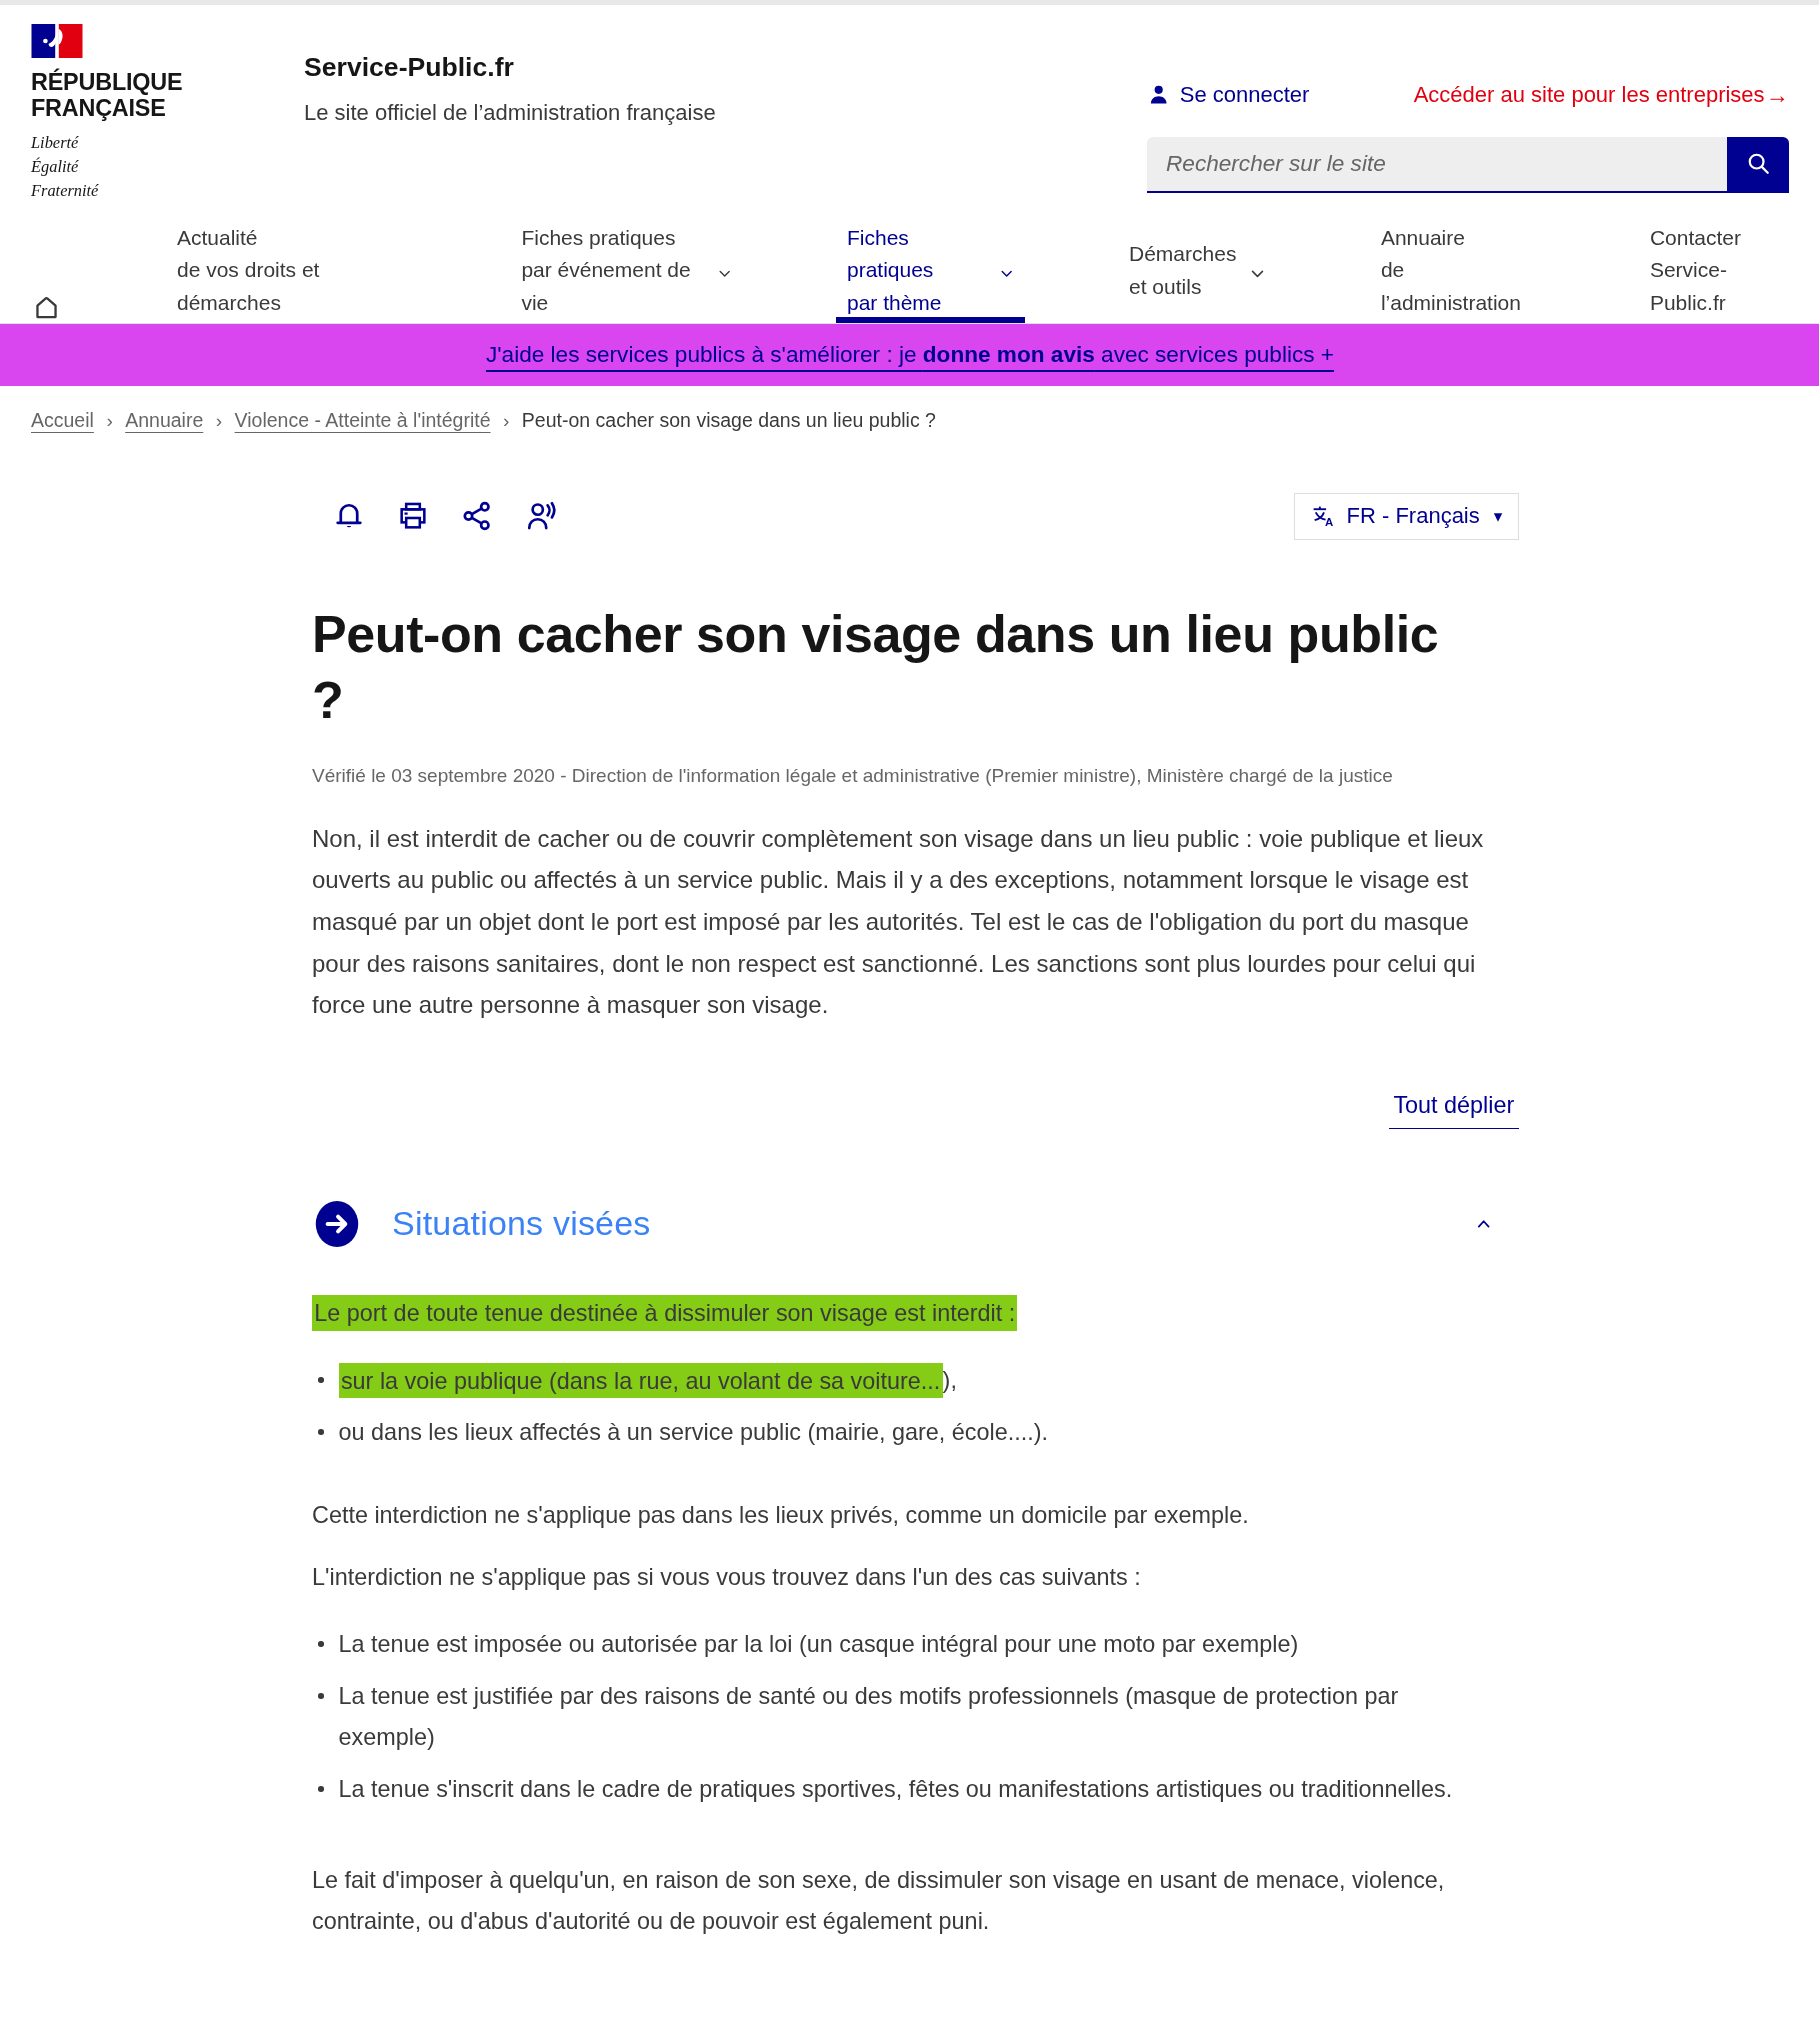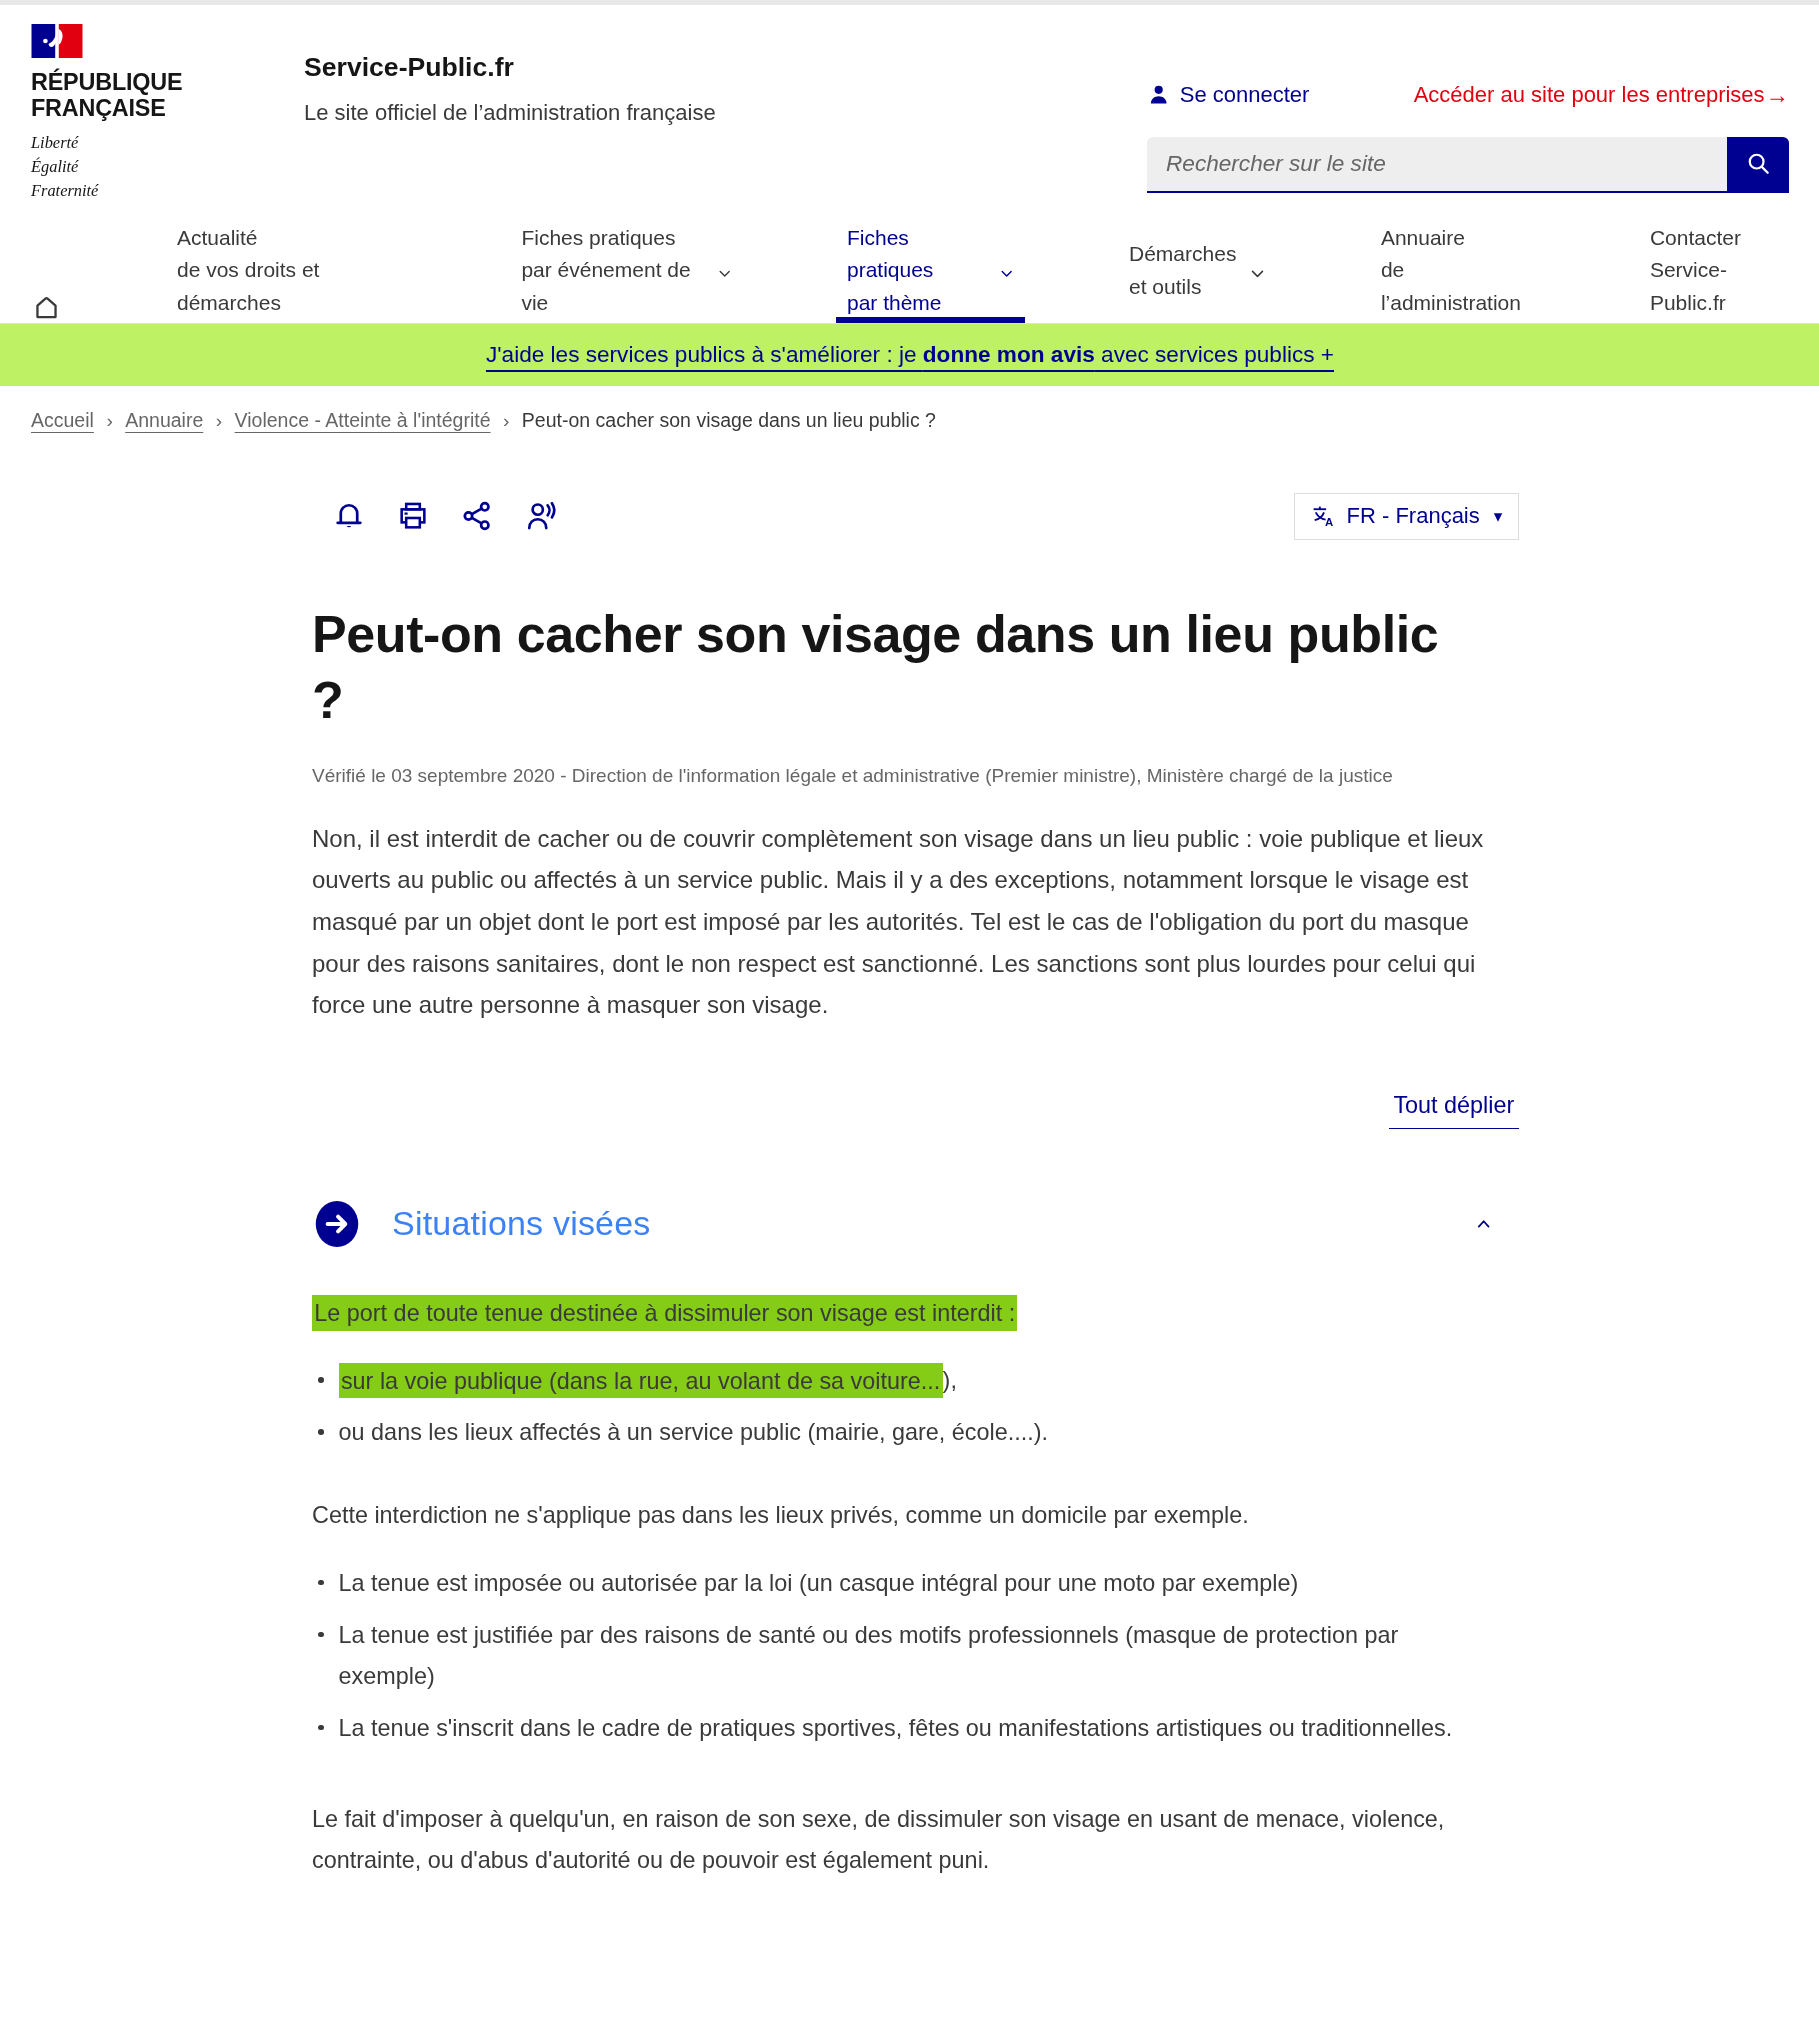--- a/index.html
+++ b/index.html
@@ -29,21 +29,21 @@
 
   
   nav { height:105px; display:flex; align-items:flex-end; gap:115px; padding:0 31px; border-bottom:0.8px solid #e0e0e0; }
   .home-btn { display:flex; align-items:center; cursor:pointer; }
   .nav-item { position:relative; height:100%; display:flex; align-items:center; gap:12.5px; font-size:21px; color:#3a3a3a; line-height:1.55; cursor:pointer; }
   .nav-item .chev { margin-top:4.7px; }
   .nav-item.active { color:#000091; }
   .nav-item.active::after { content:""; position:absolute; left:-11px; right:-11px; bottom:0; height:5.5px; background:#000091; }
 
   
-  .banner { background:#bef264; height:62px; display:flex; align-items:center; justify-content:center; }
+  .banner { background:#d946ef; height:62px; display:flex; align-items:center; justify-content:center; }
   .banner a { color:#000091; font-size:22.6px; text-decoration:underline; text-decoration-thickness:1.6px; text-underline-offset:7.8px; cursor:pointer; }
   .banner b { font-weight:700; }
 
   
   .breadcrumb { padding:23.4px 31px 19px 31px; font-size:19.5px; color:#666; display:flex; gap:12.5px; align-items:center; flex-wrap:wrap; }
   .breadcrumb a { color:#666; text-decoration:underline; text-underline-offset:4.7px; cursor:pointer; }
   .breadcrumb .sep { color:#666; font-size:19px; }
   .breadcrumb .current { color:#3a3a3a; }
 
   
@@ -282,20 +282,21 @@
       </div>
 
       <p class="lead"><span class="hl">Le port de toute tenue destinée à dissimuler son visage est interdit :</span></p>
 
       <ul class="blist">
         <li><span class="hl">sur la voie publique (dans la rue, au volant de sa voiture...</span><span>),</span></li>
         <li><span>ou dans les lieux affectés à un service public (mairie, gare, école....).</span></li>
       </ul>
 
       <p class="para">Cette interdiction ne s'applique pas dans les lieux privés, comme un domicile par exemple.</p>
+      <p class="para tight">L'interdiction ne s'applique pas si vous vous trouvez dans l'un des cas suivants :</p>
 
       <ul class="blist">
         <li><span>La tenue est imposée ou autorisée par la loi (un casque intégral pour une moto par exemple)</span></li>
         <li><span>La tenue est justifiée par des raisons de santé ou des motifs professionnels (masque de protection par exemple)</span></li>
         <li><span>La tenue s'inscrit dans le cadre de pratiques sportives, fêtes ou manifestations artistiques ou traditionnelles.</span></li>
       </ul>
 
       <p class="para last">Le fait d'imposer à quelqu'un, en raison de son sexe, de dissimuler son visage en usant de menace, violence, contrainte, ou d'abus d'autorité ou de pouvoir est également puni.</p>
     </section>
   </main>

